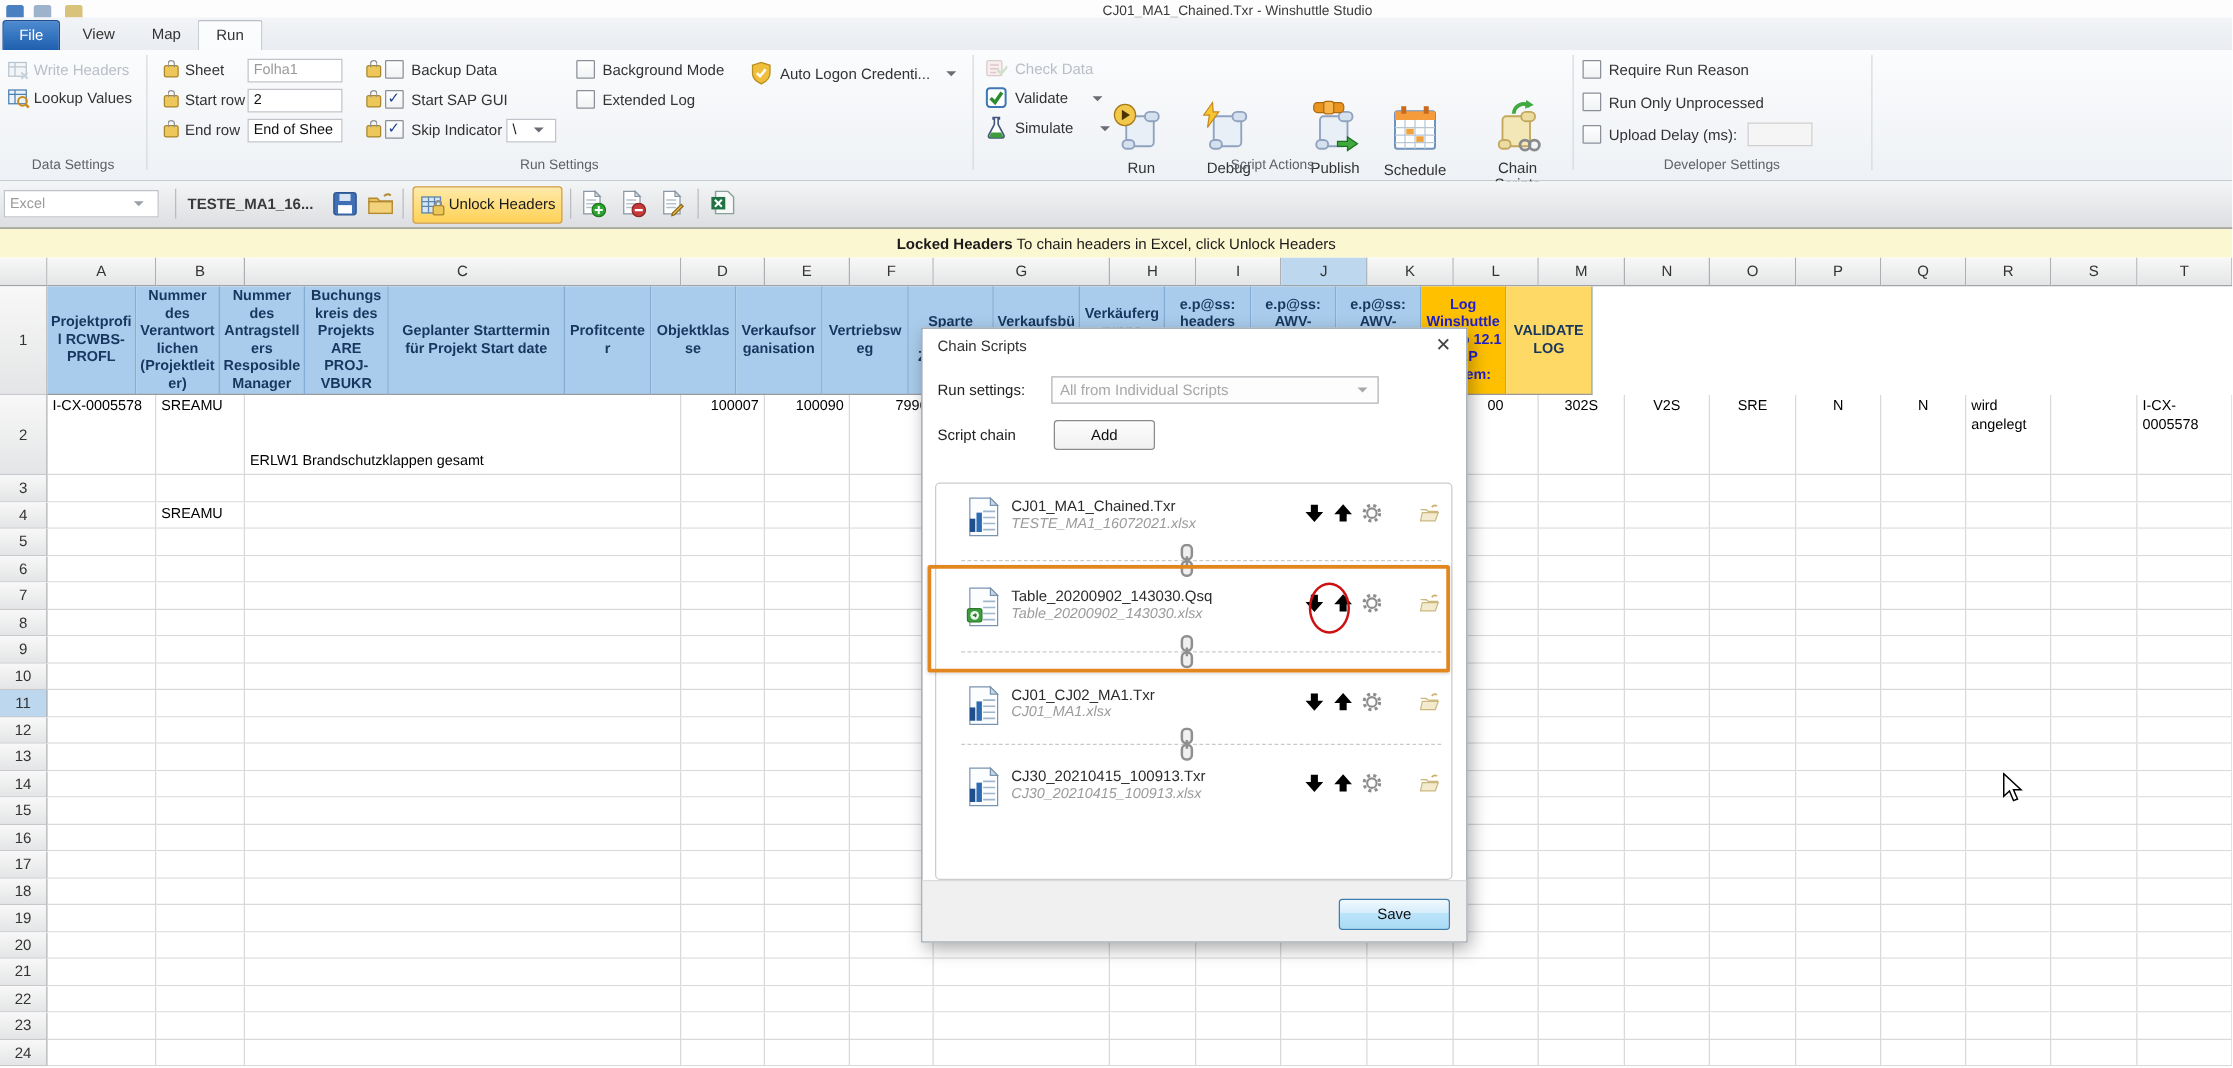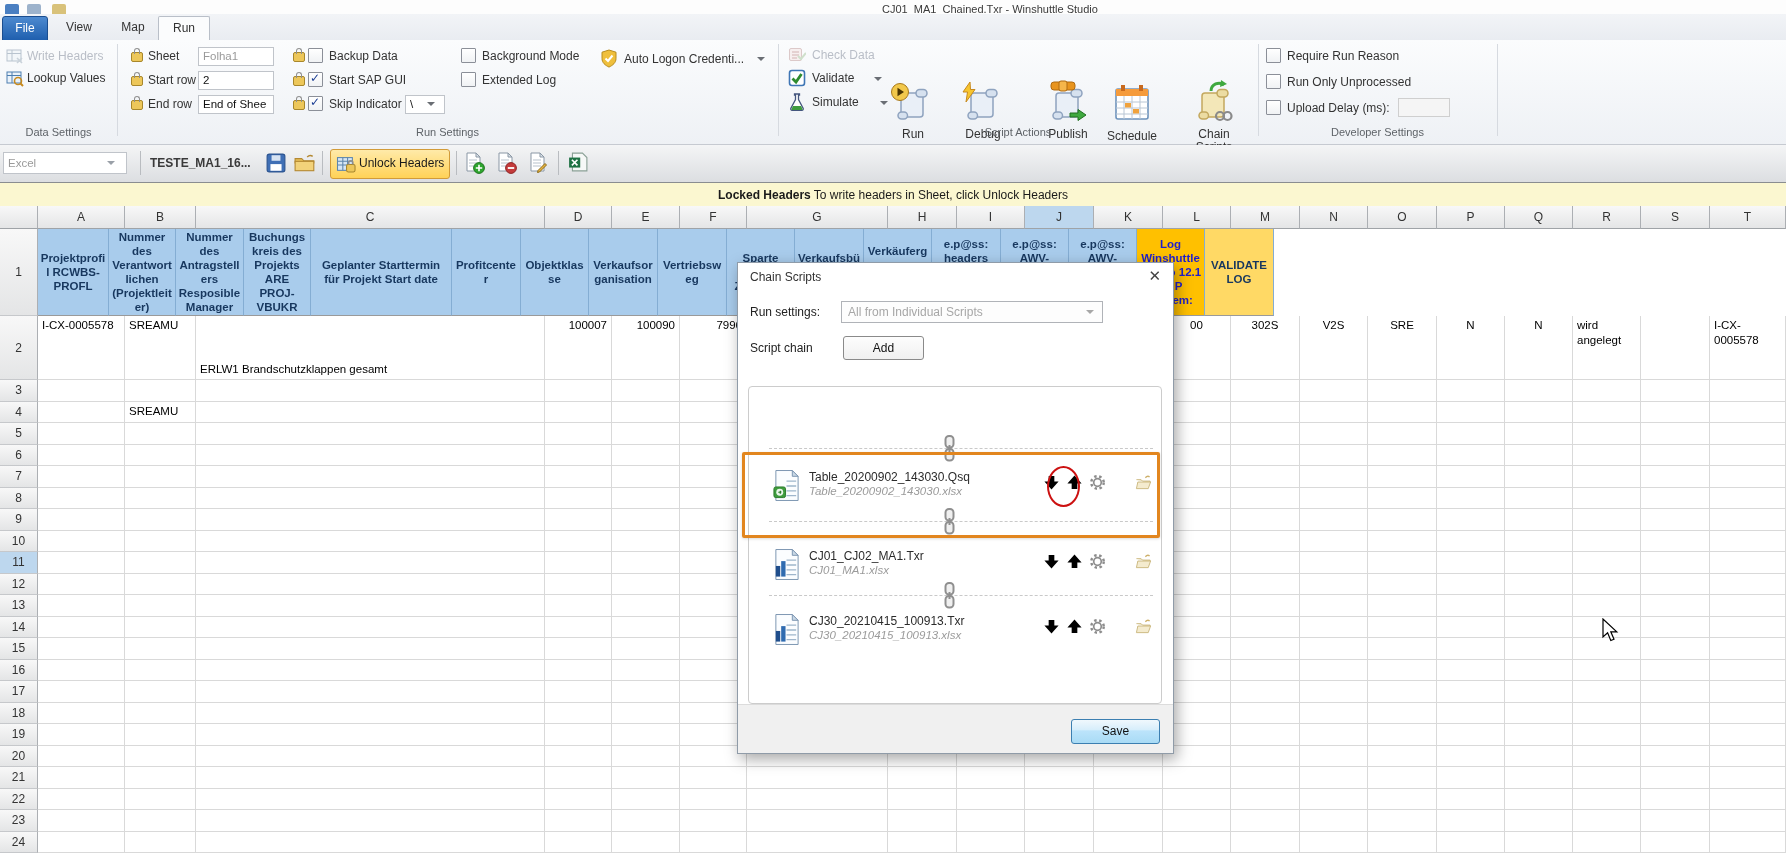--- a/index.html
+++ b/index.html
@@ -409,21 +409,21 @@
       <svg class="badge" style="left:8px;top:9px;width:13px;height:13px" viewBox="0 0 13 13">
           <path d="M1.5 11.5 l2 -.5 7 -7 -1.5 -1.5 -7 7 z" fill="#e8b33c" stroke="#8a6a1a"></path>
         </svg>
     </span>
     <div class="tsep" style="left:558px"></div>
     <svg class="abs" style="left:568px;top:7px;width:20px;height:20px">
         <use href="#i-excel"></use>
       </svg>
   </div>
 
-  <div class="banner"><b>Locked Headers</b><span> To write headers in Sheet, click Unlock Headers</span></div>
+  <div class="banner"><b>Locked Headers</b><span> To chain headers in Excel, click Unlock Headers</span></div>
 
   <div class="sheet">
     <div class="colrow">
         <div class="corner"></div>
         <div class="colh" style="width: 87px;">A</div>
         <div class="colh" style="width: 71px;">B</div>
         <div class="colh" style="width: 349px;">C</div>
         <div class="colh" style="width: 67px;">D</div>
         <div class="colh" style="width: 68px;">E</div>
         <div class="colh" style="width: 67px;">F</div>
@@ -1012,20 +1012,42 @@
       <div class="sepline" style="top:208px"></div>
       <svg class="chain" style="top:48px">
           <use href="#i-chain"></use>
         </svg>
       <svg class="chain" style="top:121px">
           <use href="#i-chain"></use>
         </svg>
       <svg class="chain" style="top:195px">
           <use href="#i-chain"></use>
         </svg>
+    <div class="sitem" style="top: 8px;">
+          <svg class="docicon">
+            <use href="#doc-txr"></use>
+          </svg>
+          <div class="sname">CJ01_MA1_Chained.Txr</div>
+          <div class="sfile">TESTE_MA1_16072021.xlsx</div>
+          <svg class="ai st-off" style="left: 294px;">
+            <use href="#i-down"></use>
+          </svg>
+          <svg class="ai st-off" style="left: 317px;">
+            <use href="#i-up"></use>
+          </svg>
+          <svg class="ai" style="left: 340px;">
+            <use href="#i-gear"></use>
+          </svg>
+          <svg class="ai st-xoff" style="left: 363px;">
+            <use href="#i-x"></use>
+          </svg>
+          <svg class="ai" style="left: 386px;">
+            <use href="#i-folder"></use>
+          </svg>
+        </div>
         <div class="sitem" style="top: 80px;">
           <svg class="docicon">
             <use href="#doc-qsq"></use>
           </svg>
           <div class="sname">Table_20200902_143030.Qsq</div>
           <div class="sfile">Table_20200902_143030.xlsx</div>
           <svg class="ai st-on" style="left: 294px;">
             <use href="#i-down"></use>
           </svg>
           <svg class="ai st-off" style="left: 317px;">

